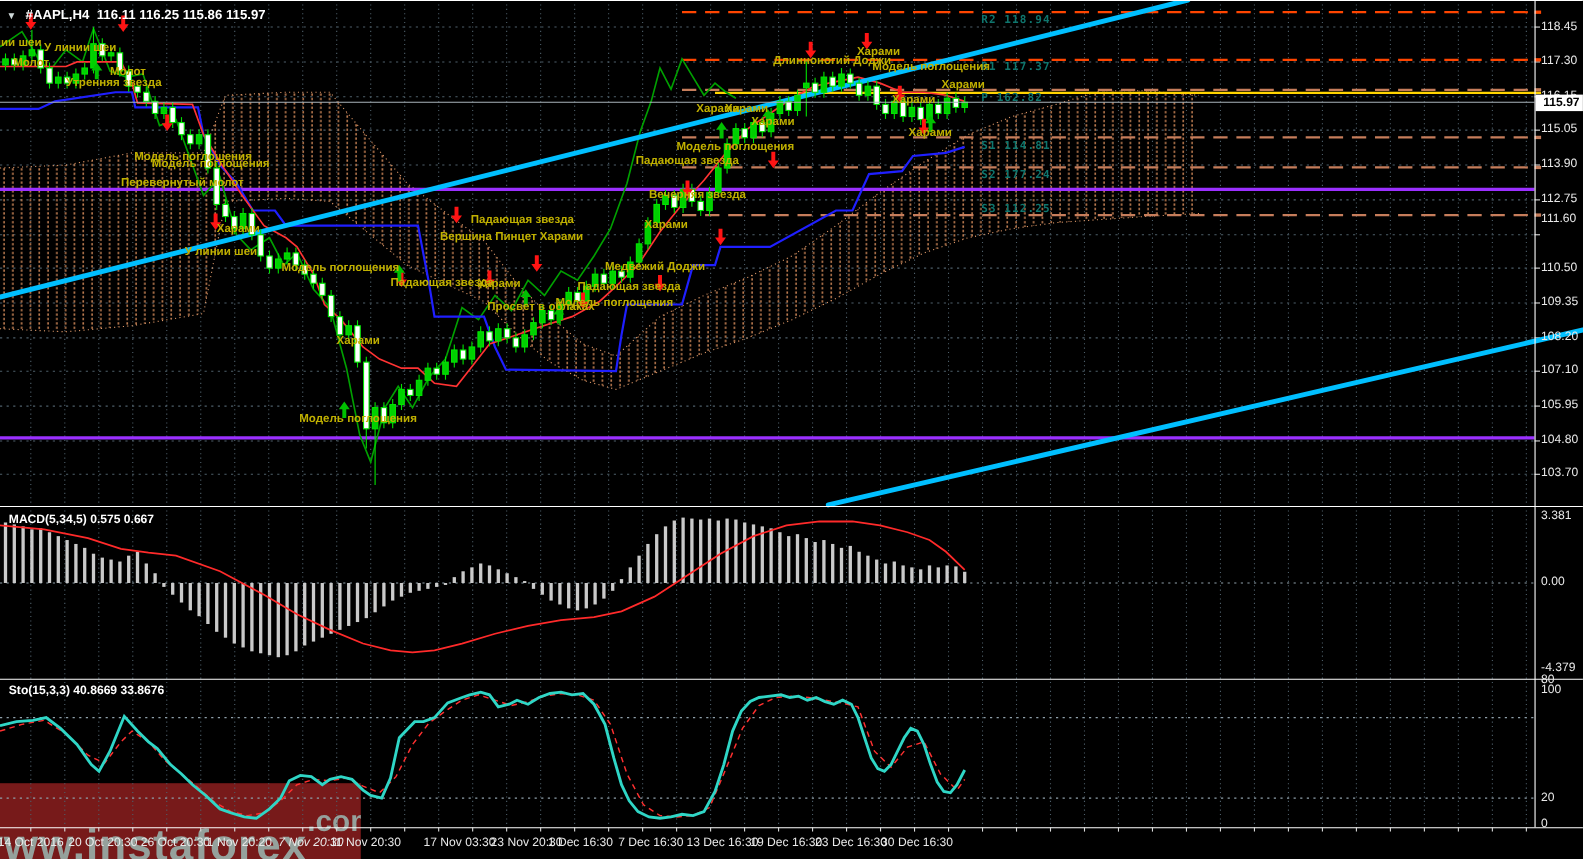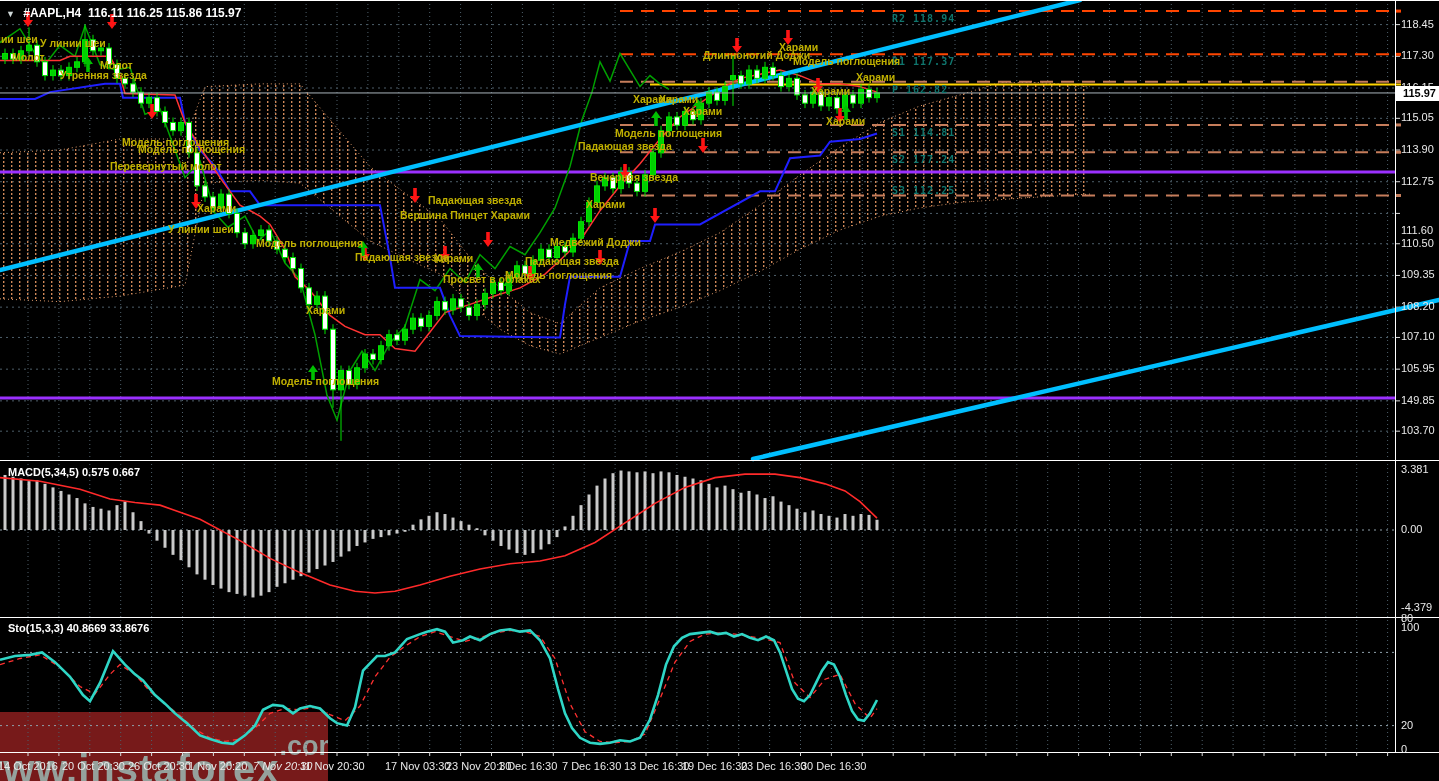--- a/index.html
+++ b/index.html
@@ -560,27 +560,27 @@
 
   <div id="price-flag" style="left:1396px;top:86px;width:37px;height:14px;">115.97</div>
 
   <div id="dyn-labels">
       <div class="lbl axis-lbl" style="left:1401px;top:17.600500000000075px">118.45</div>
       <div class="lbl axis-lbl" style="left:1401px;top:49.30025000000023px">117.30</div>
       <div class="lbl axis-lbl" style="left:1401px;top:81px">116.15</div>
       <div class="lbl axis-lbl" style="left:1401px;top:111.32150000000024px">115.05</div>
       <div class="lbl axis-lbl" style="left:1401px;top:143.02125px">113.90</div>
       <div class="lbl axis-lbl" style="left:1401px;top:174.72100000000017px">112.75</div>
-      <div class="lbl axis-lbl" style="left:1401px;top:224px">111.60</div>
+      <div class="lbl axis-lbl" style="left:1401px;top:193px">111.60</div>
       <div class="lbl axis-lbl" style="left:1401px;top:236.74225000000015px">110.50</div>
       <div class="lbl axis-lbl" style="left:1401px;top:268.44200000000035px">109.35</div>
       <div class="lbl axis-lbl" style="left:1401px;top:300.1417500000001px">108.20</div>
       <div class="lbl axis-lbl" style="left:1401px;top:330.46325000000036px">107.10</div>
       <div class="lbl axis-lbl" style="left:1401px;top:362.16300000000007px">105.95</div>
-      <div class="lbl axis-lbl" style="left:1401px;top:393.86275000000023px">149.85</div>
+      <div class="lbl axis-lbl" style="left:1401px;top:393.86275000000023px">104.80</div>
       <div class="lbl axis-lbl" style="left:1401px;top:424.1842500000001px">103.70</div>
       <div class="lbl pivot-lbl" style="left:892px;top:13.09365000000021px">R2 118.94</div>
       <div class="lbl pivot-lbl" style="left:892px;top:56.37070000000003px">R1 117.37</div>
       <div class="lbl pivot-lbl" style="left:892px;top:83.66005000000028px">P  162.82</div>
       <div class="lbl pivot-lbl" style="left:892px;top:126.9371000000001px">S1 114.81</div>
       <div class="lbl pivot-lbl" style="left:892px;top:154.22645000000034px">S2 177.24</div>
       <div class="lbl pivot-lbl" style="left:892px;top:185px">S3 112.25</div>
       <div class="lbl pattern-lbl" style="left:-28px;top:33px">У линии шеи</div>
       <div class="lbl pattern-lbl" style="left:40px;top:37px">У линии шеи</div>
       <div class="lbl pattern-lbl" style="left:12px;top:51px">Молот</div>

